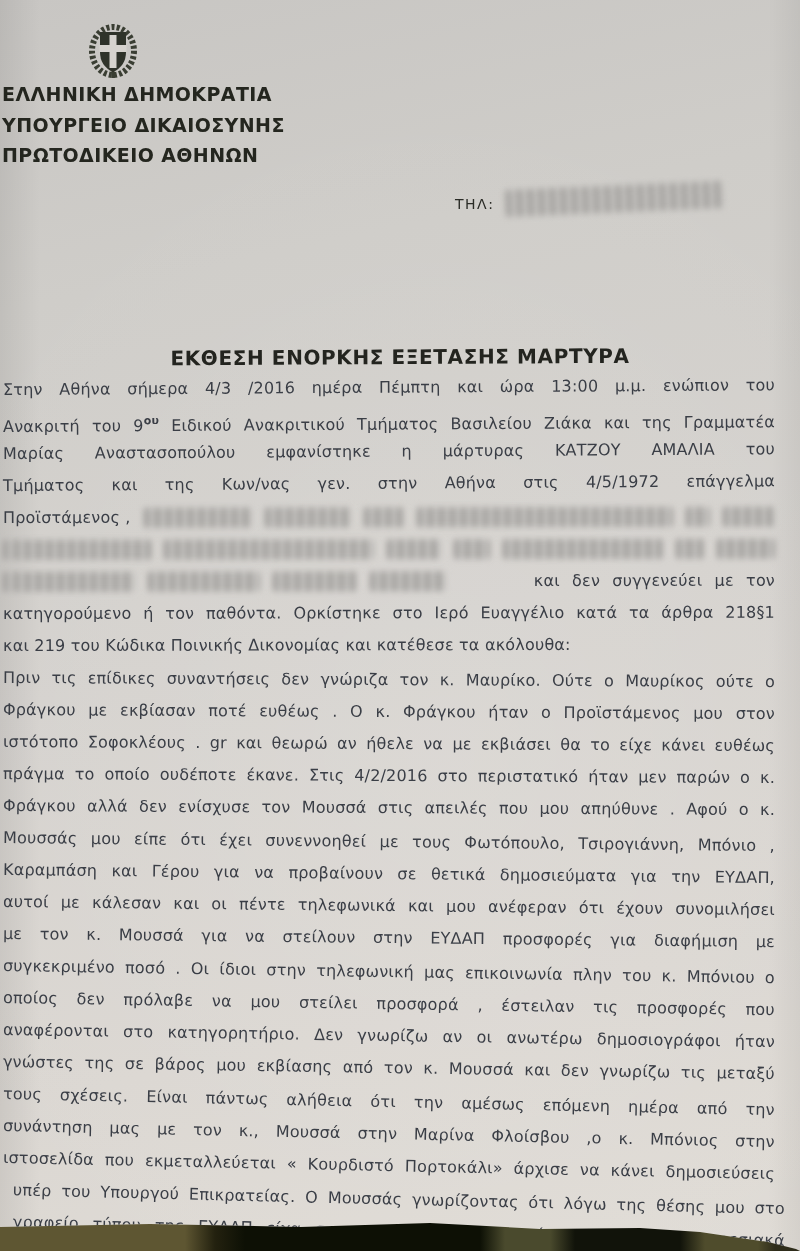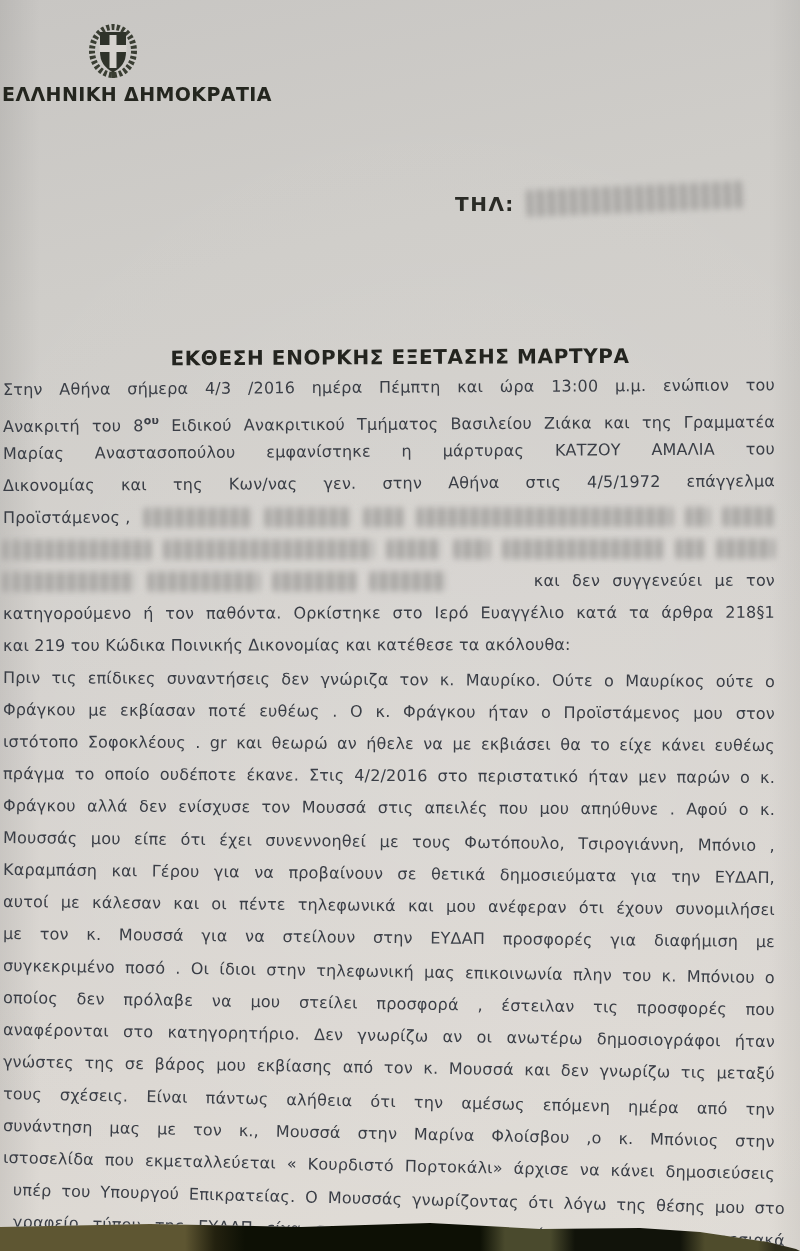--- a/index.html
+++ b/index.html
@@ -26,21 +26,21 @@
     clip-path:polygon(0 0,800px 0,800px 1251px,796px 1249px,768px 1242px,700px 1232px,
       640px 1228px,540px 1229px,430px 1223px,300px 1227px,150px 1224px,0 1227px);
   }
   .gov-header{
     position:absolute;top:79px;left:2px;
     color:#24261f;font-weight:bold;font-size:19px;line-height:30.5px;letter-spacing:0.4px;
   }
   .emblem{position:absolute;top:20px;left:84px;}
   .sup{font-size:11px;vertical-align:7px;font-weight:bold;}
   .phone-row{position:absolute;top:190px;left:455px;display:flex;align-items:center;gap:12px;}
-  .phone-label{font-weight:bold;font-size:20px;letter-spacing:1.5px;color:#2a2b26;}
+  .phone-label{font-weight:normal;font-size:14px;letter-spacing:1.5px;color:#2a2b26;}
   .redact{
     display:inline-block;height:20px;border-radius:3px;
     background:repeating-linear-gradient(90deg,#9e9c99 0 5px,#c6c4c1 5px 11px);
     filter:blur(3px);
   }
   .phone-redact{width:218px;height:27px;transform:rotate(-2.4deg);transform-origin:0 50%;}
   .doc-title{
     position:absolute;top:345px;left:0;width:800px;text-align:center;
     font-weight:bold;font-size:20px;letter-spacing:0.6px;color:#23241f;
     transform:rotate(-0.3deg);
@@ -79,34 +79,36 @@
     <svg width="58" height="62" viewBox="0 0 58 62">
       <ellipse cx="29" cy="31" rx="21" ry="24" fill="none" stroke="#3a3e33" stroke-width="6" stroke-dasharray="3 2.2"></ellipse>
       <path d="M29 33 L29 58" stroke="#3a3e33" stroke-width="3"></path>
       <path d="M16 12 H42 V32 Q42 46 29 52 Q16 46 16 32 Z" fill="#2f332a"></path>
       <path d="M25.5 15 h7 v10 h10 v7 h-10 v16 h-7 v-16 h-10 v-7 h10 z" fill="#d6d3ce"></path>
     </svg>
   </div>
 
   <div class="gov-header">
     <div>ΕΛΛΗΝΙΚΗ ΔΗΜΟΚΡΑΤΙΑ</div>
+    <div>ΥΠΟΥΡΓΕΙΟ ΔΙΚΑΙΟΣΥΝΗΣ</div>
+    <div>ΠΡΩΤΟΔΙΚΕΙΟ ΑΘΗΝΩΝ</div>
   </div>
 
   <div class="phone-row">
     <span class="phone-label">ΤΗΛ:</span>
     <span class="redact phone-redact"></span>
   </div>
 
   <div class="doc-title">ΕΚΘΕΣΗ ΕΝΟΡΚΗΣ ΕΞΕΤΑΣΗΣ ΜΑΡΤΥΡΑ</div>
 
   <div class="bodytext">
     <div class="ln"><span>Στην Αθήνα σήμερα 4/3 /2016 ημέρα Πέμπτη και ώρα 13:00 μ.μ. ενώπιον του</span></div>
-    <div class="ln"><span>Ανακριτή του 8</span><span class="sup">ου</span> <span>Ειδικού Ανακριτικού Τμήματος Βασιλείου Ζιάκα και της Γραμματέα</span></div>
+    <div class="ln"><span>Ανακριτή του 9</span><span class="sup">ου</span> <span>Ειδικού Ανακριτικού Τμήματος Βασιλείου Ζιάκα και της Γραμματέα</span></div>
     <div class="ln"><span>Μαρίας Αναστασοπούλου εμφανίστηκε η μάρτυρας ΚΑΤΖΟΥ ΑΜΑΛΙΑ</span> <span class="b">του</span></div>
-    <div class="ln"><span class="b">Δικονομίας</span> <span>και της Κων/νας γεν. στην Αθήνα στις 4/5/1972 επάγγελμα</span></div>
+    <div class="ln"><span class="b">Τμήματος</span> <span>και της Κων/νας γεν. στην Αθήνα στις 4/5/1972 επάγγελμα</span></div>
     <div class="ln flexln">
         <span>Προϊστάμενος ,</span>
         <span class="redact" style="width:108px"></span>
         <span class="redact" style="width:86px"></span>
         <span class="redact" style="width:40px"></span>
         <span class="redact grow"></span>
         <span class="redact" style="width:24px"></span>
         <span class="redact" style="width:52px"></span>
       </div>
     <div class="ln flexln">

